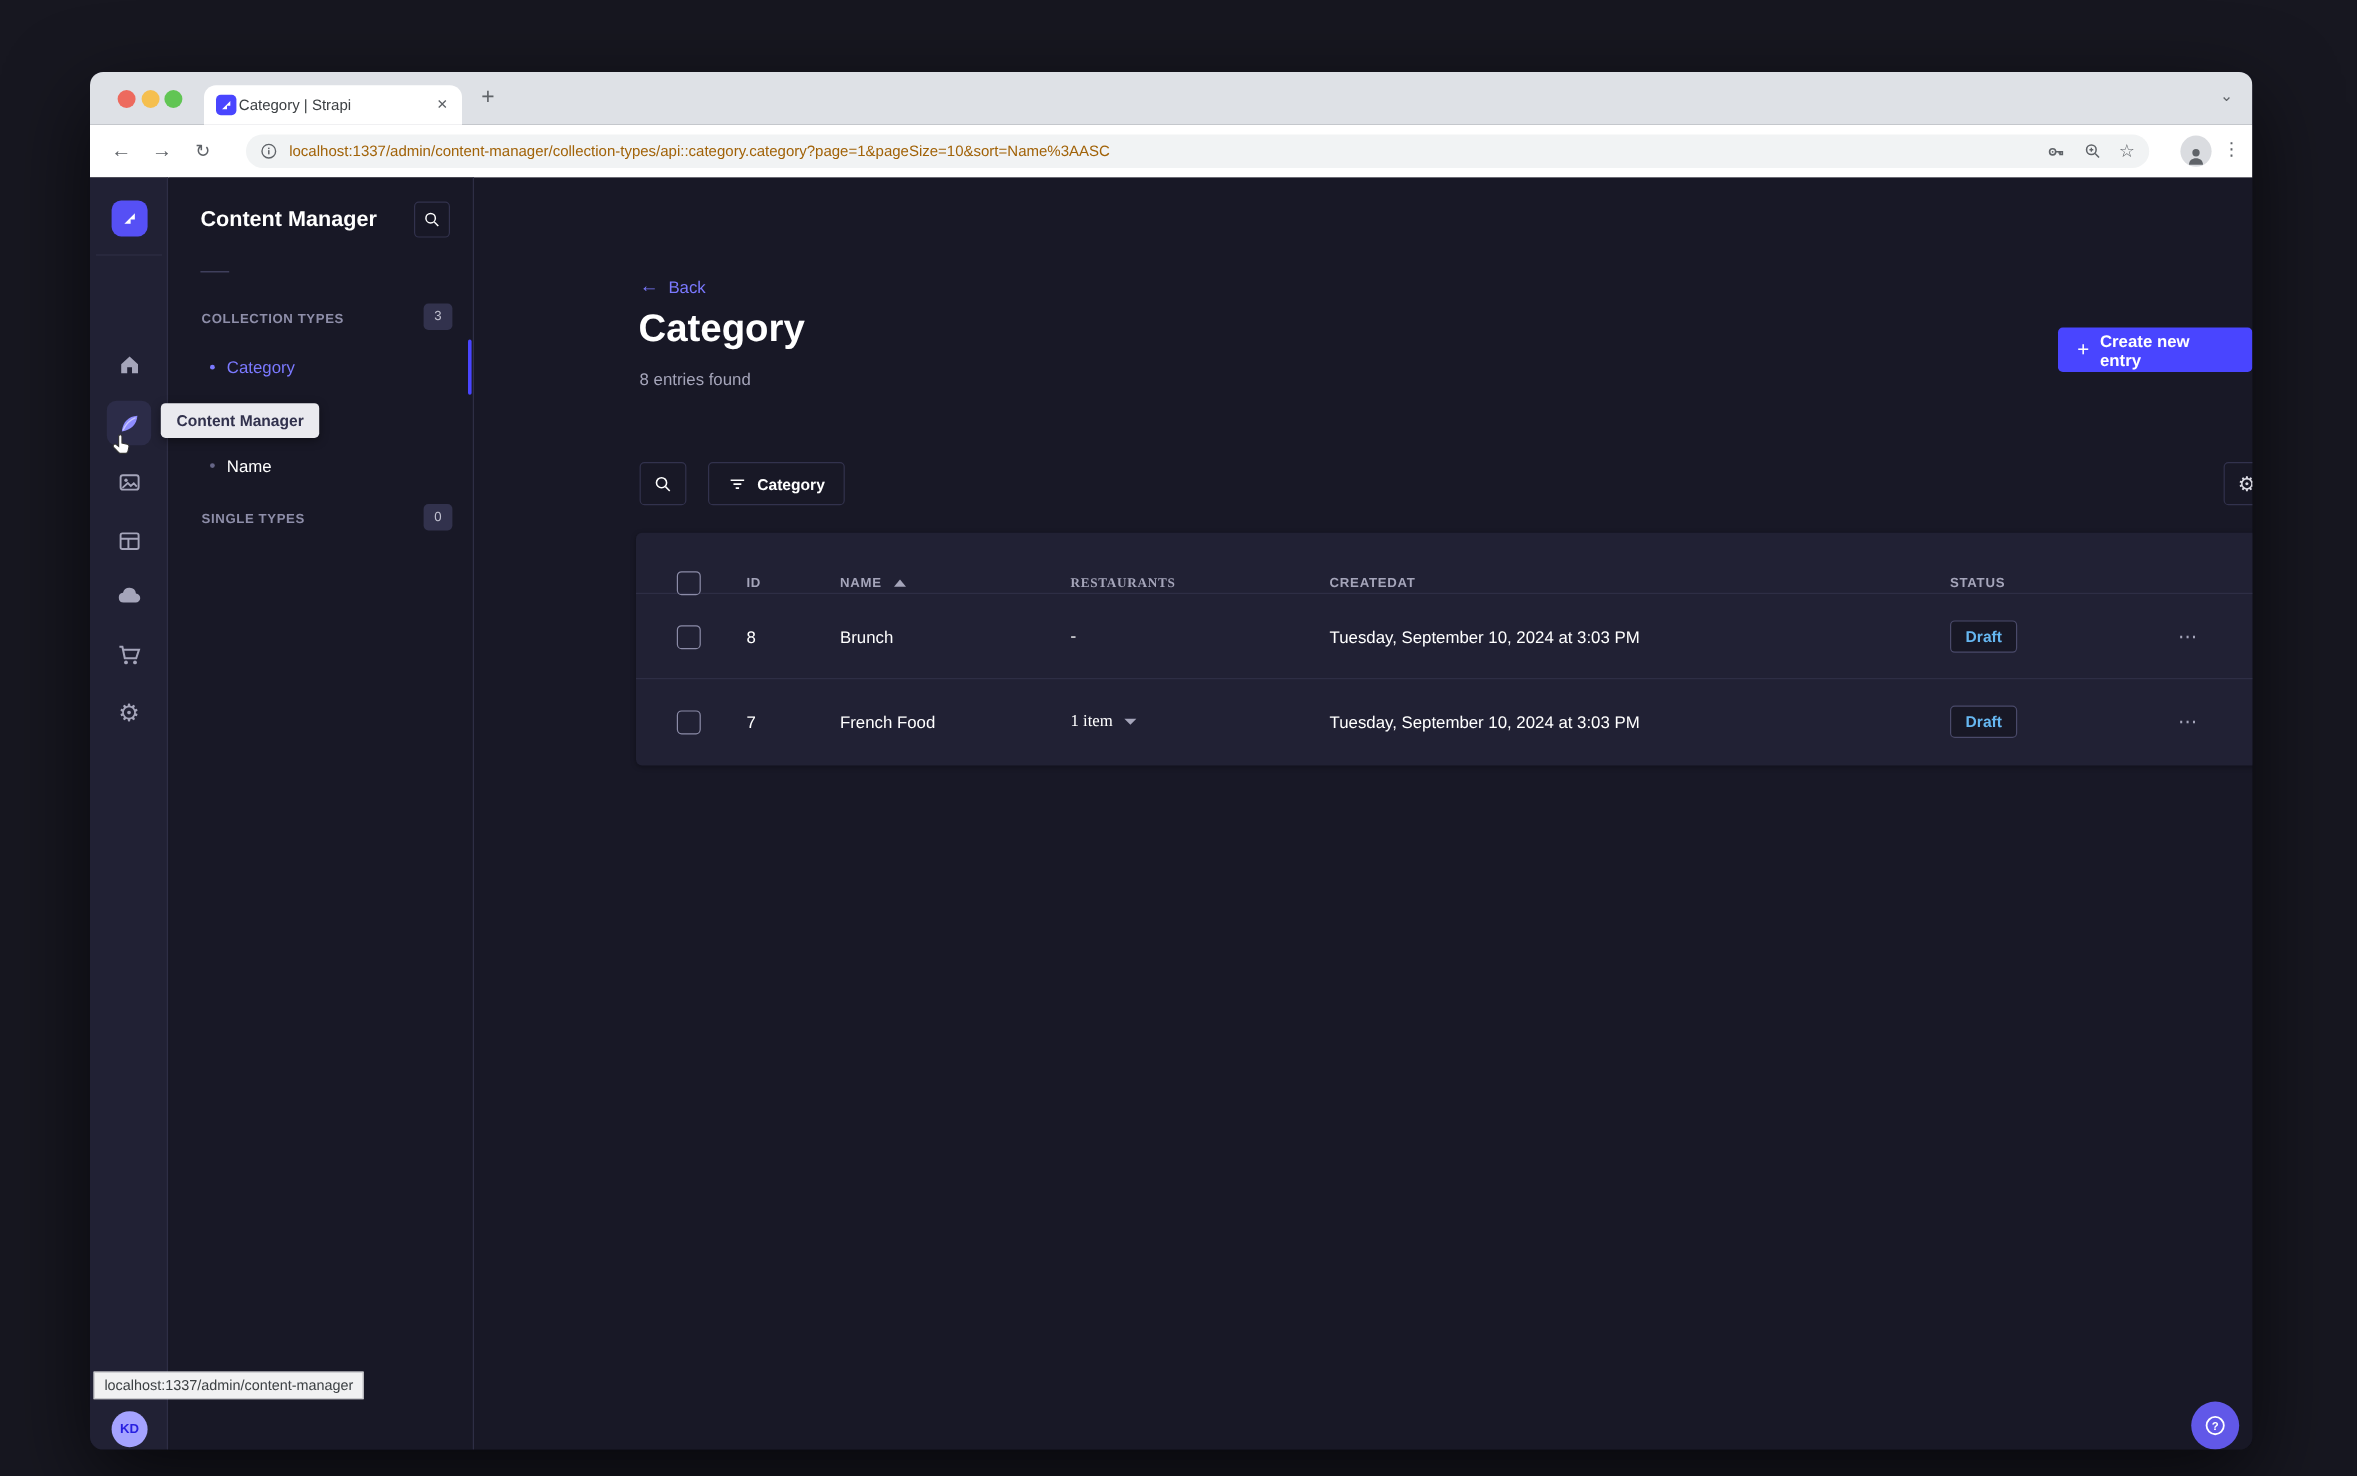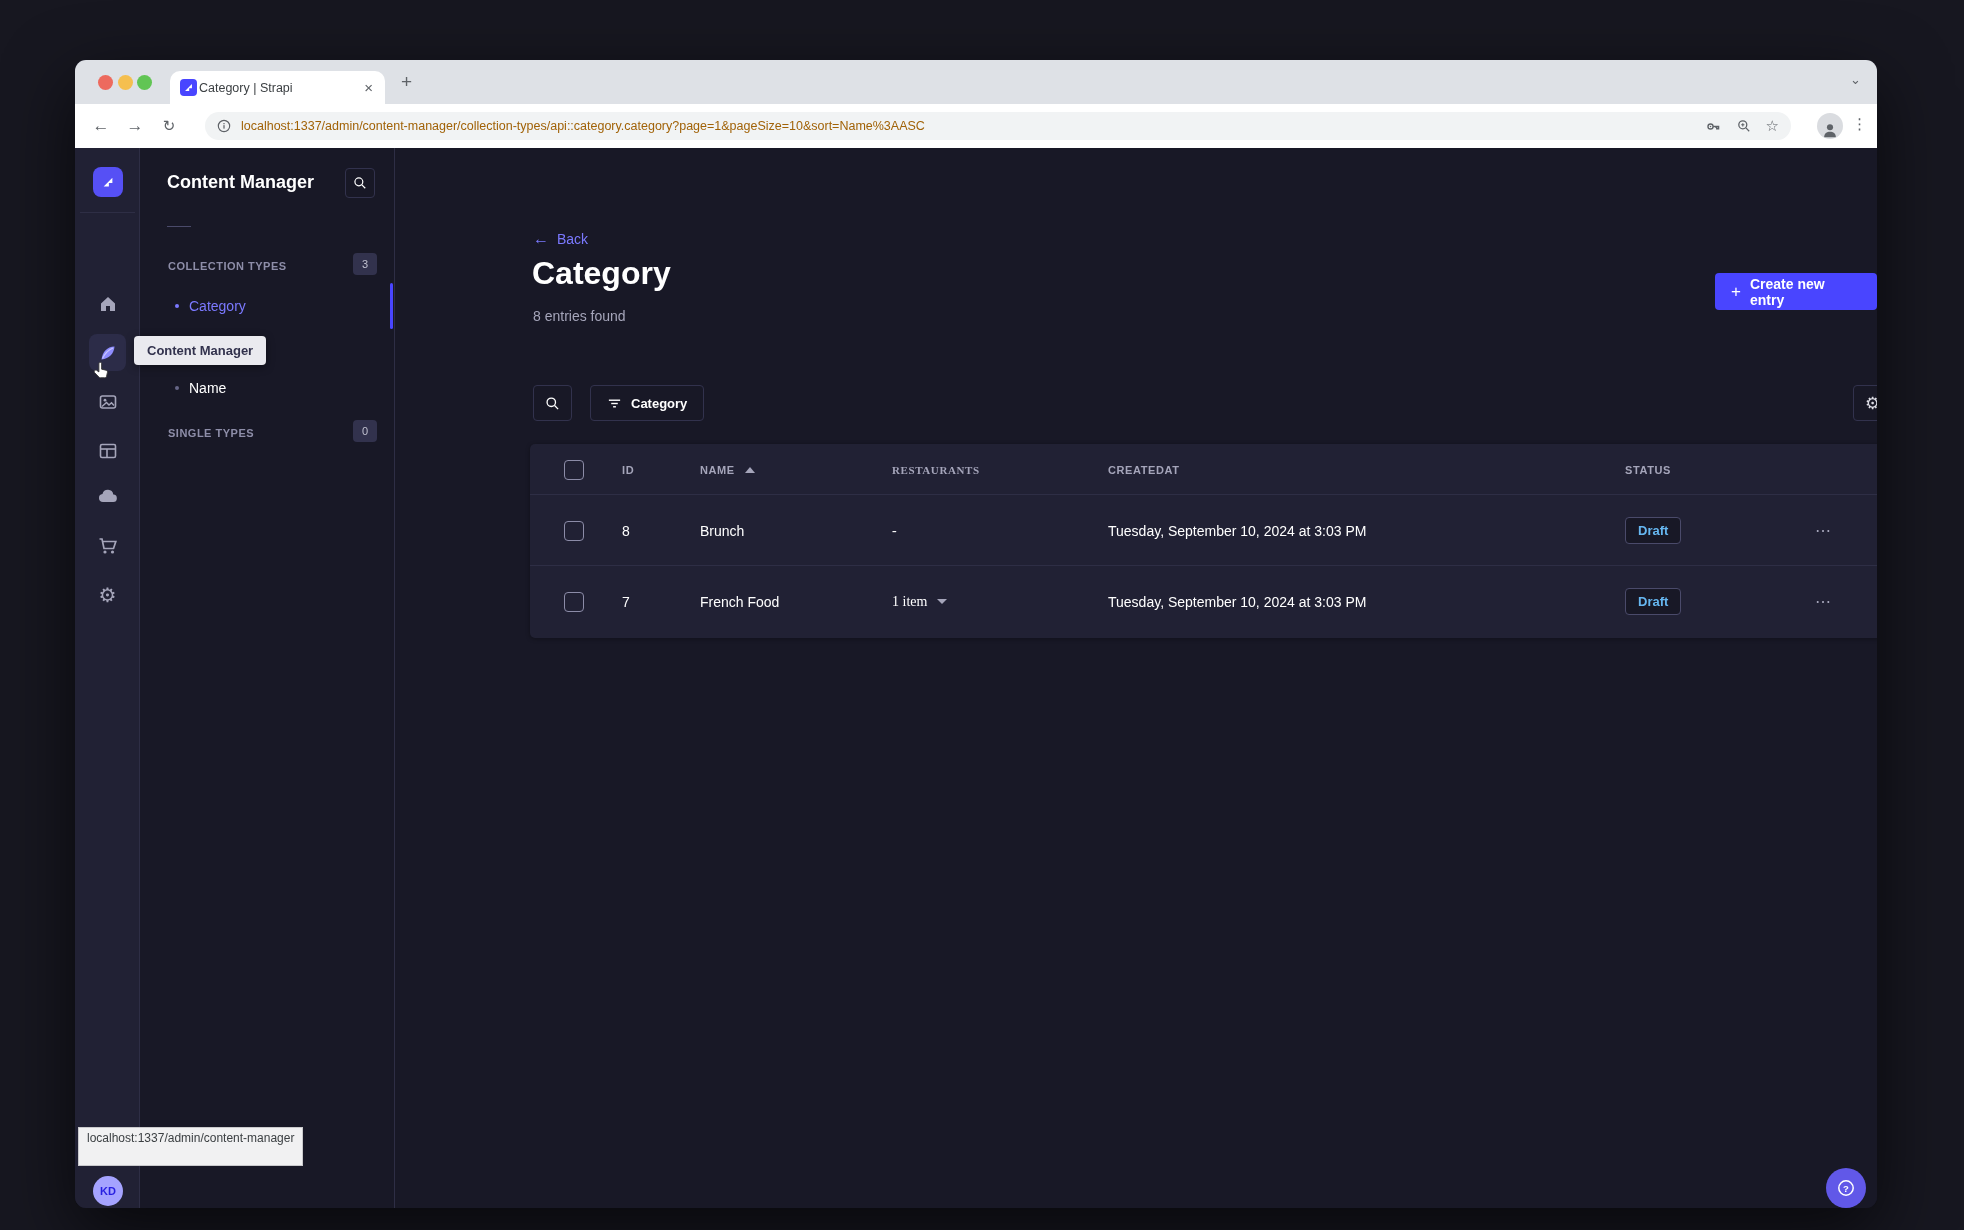--- a/index.html
+++ b/index.html
@@ -86,21 +86,21 @@
               display:flex; align-items:center; justify-content:center; }
   .search-btn { left:137px; top:237px; }
   .filters-btn { position:absolute; left:194px; top:237px; height:36px; padding:0 16px; border:1px solid #32324d; border-radius:4px;
                  display:flex; align-items:center; color:#ffffff; font-size:13px; font-weight:bold; }
   .settings-btn { left:1457px; top:237px; }
 
   
   .table { position:absolute; left:134px; top:296px; width:1361px; height:194px; background:#212134; border-radius:5px;
            box-shadow:0 1px 4px rgba(3,3,5,.35); }
   .thead { position:absolute; left:0; top:0; width:100%; height:51px; border-bottom:1px solid #2e2e45; }
-  .th { position:absolute; top:0; height:51px; display:flex; align-items:center; font-size:11px; font-weight:bold;
+  .th { position:absolute; top:16px; height:51px; display:flex; align-items:center; font-size:11px; font-weight:bold;
         letter-spacing:.6px; color:#a5a5ba; }
   .row { position:absolute; left:0; width:100%; height:71px; }
   .row1 { top:51px; border-bottom:1px solid #2e2e45; }
   .row2 { top:122px; }
   .td { position:absolute; top:0; height:71px; display:flex; align-items:center; font-size:14px; color:#ffffff; }
   .col-check { left:34px; } .col-id { left:92px; } .col-name { left:170px; } .col-rest { left:362px;font-family:Liberation Serif, serif; }
   .col-created { left:578px; } .col-status { left:1095px; } .col-actions { left:1285px; }
   .checkbox { width:20px; height:20px; border:1px solid #8c8ca8; border-radius:4px; background:transparent; }
   .sort-asc { width:0; height:0; border-left:5px solid transparent; border-right:5px solid transparent;
               border-bottom:6px solid #a5a5ba; margin-left:10px; }
@@ -109,21 +109,21 @@
   .badge-draft { border:1px solid #4a4a6a; border-radius:4px; padding:5px 12px; font-size:13px; font-weight:bold; color:#66b7f1;
                  background:#181826; }
   .more-dots { font-size:16px; color:#a5a5ba; letter-spacing:1px; }
 
   
   .help-fab { position:absolute; left:1751px; top:1020px; width:40px; height:40px; border-radius:50%; background:#6158e8;
               display:flex; align-items:center; justify-content:center; z-index:20; }
 
   
   .status-tip { position:absolute; left:3px; bottom:42px; background:#f1f1f2; border:1px solid #c9c9cc; color:#3c4043;
-                font-size:12px; padding:3px 8px 20px; z-index:25; white-space:nowrap; }
+                font-size:12px; padding:3px 8px 4px; z-index:25; white-space:nowrap; }
 </style>
 </head>
 <body>
 
 <div class="screen">
   <div class="window">
 
     <div class="tabstrip">
       <span class="traffic t-red"></span>
       <span class="traffic t-yellow"></span>

